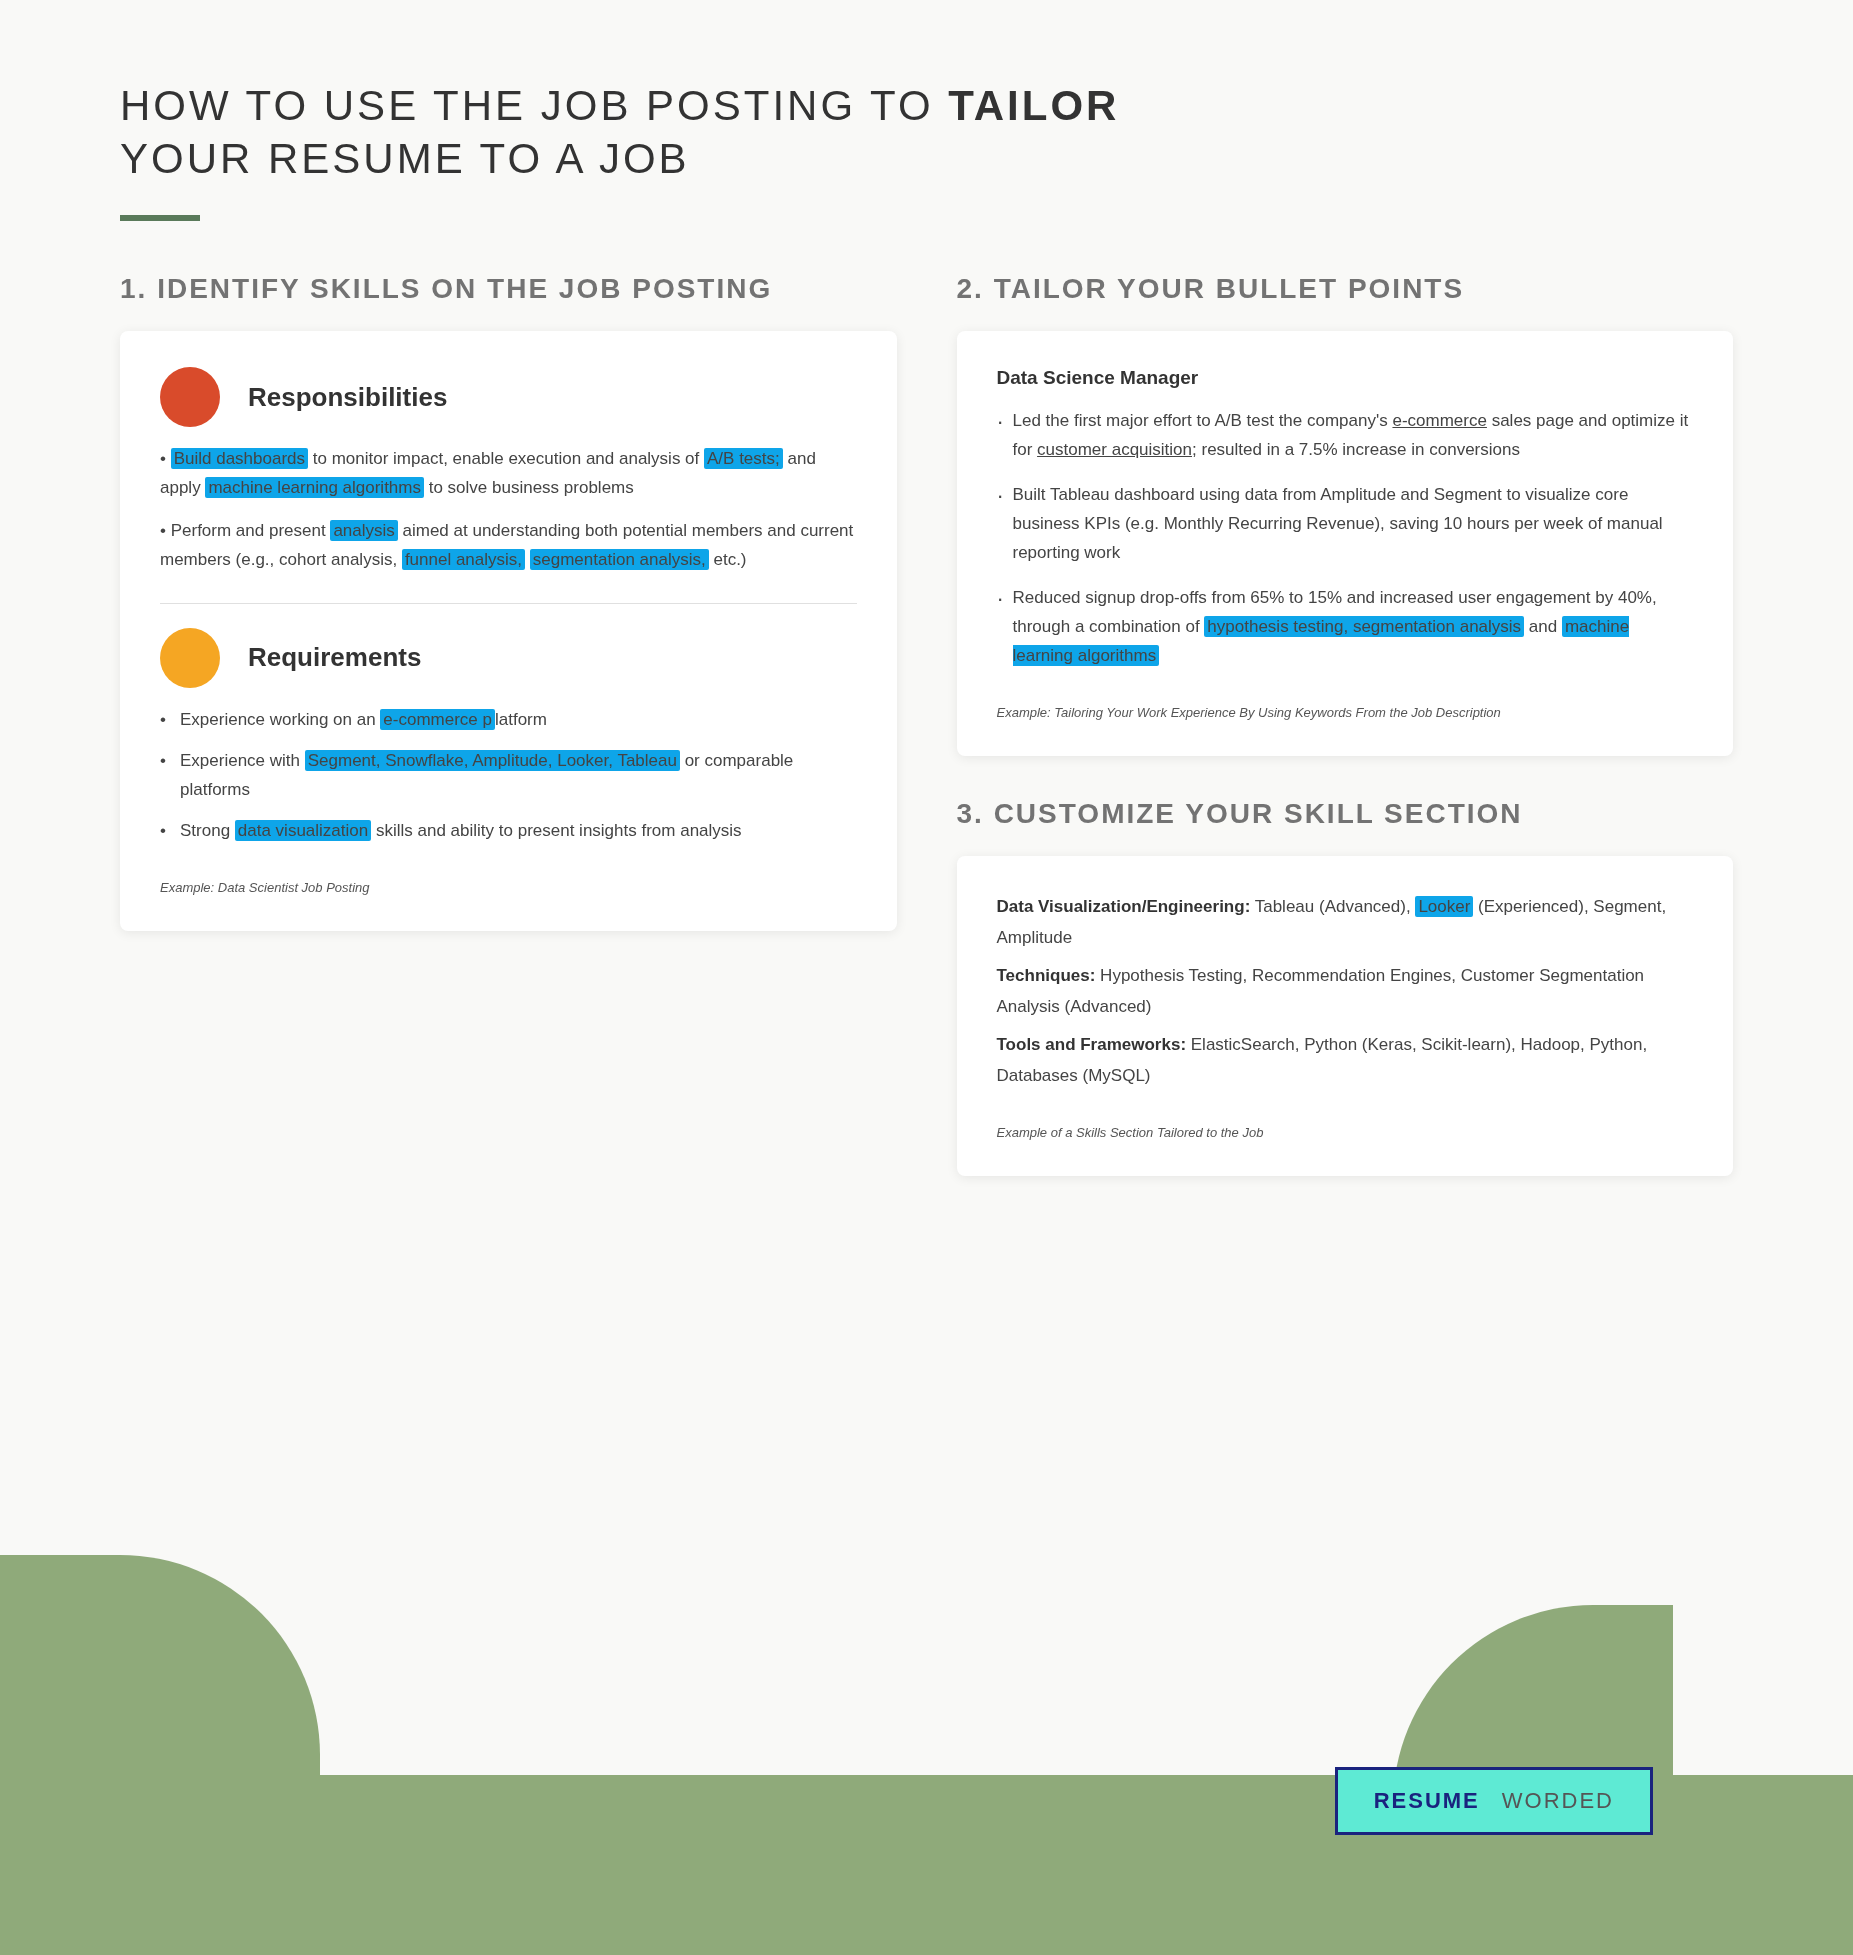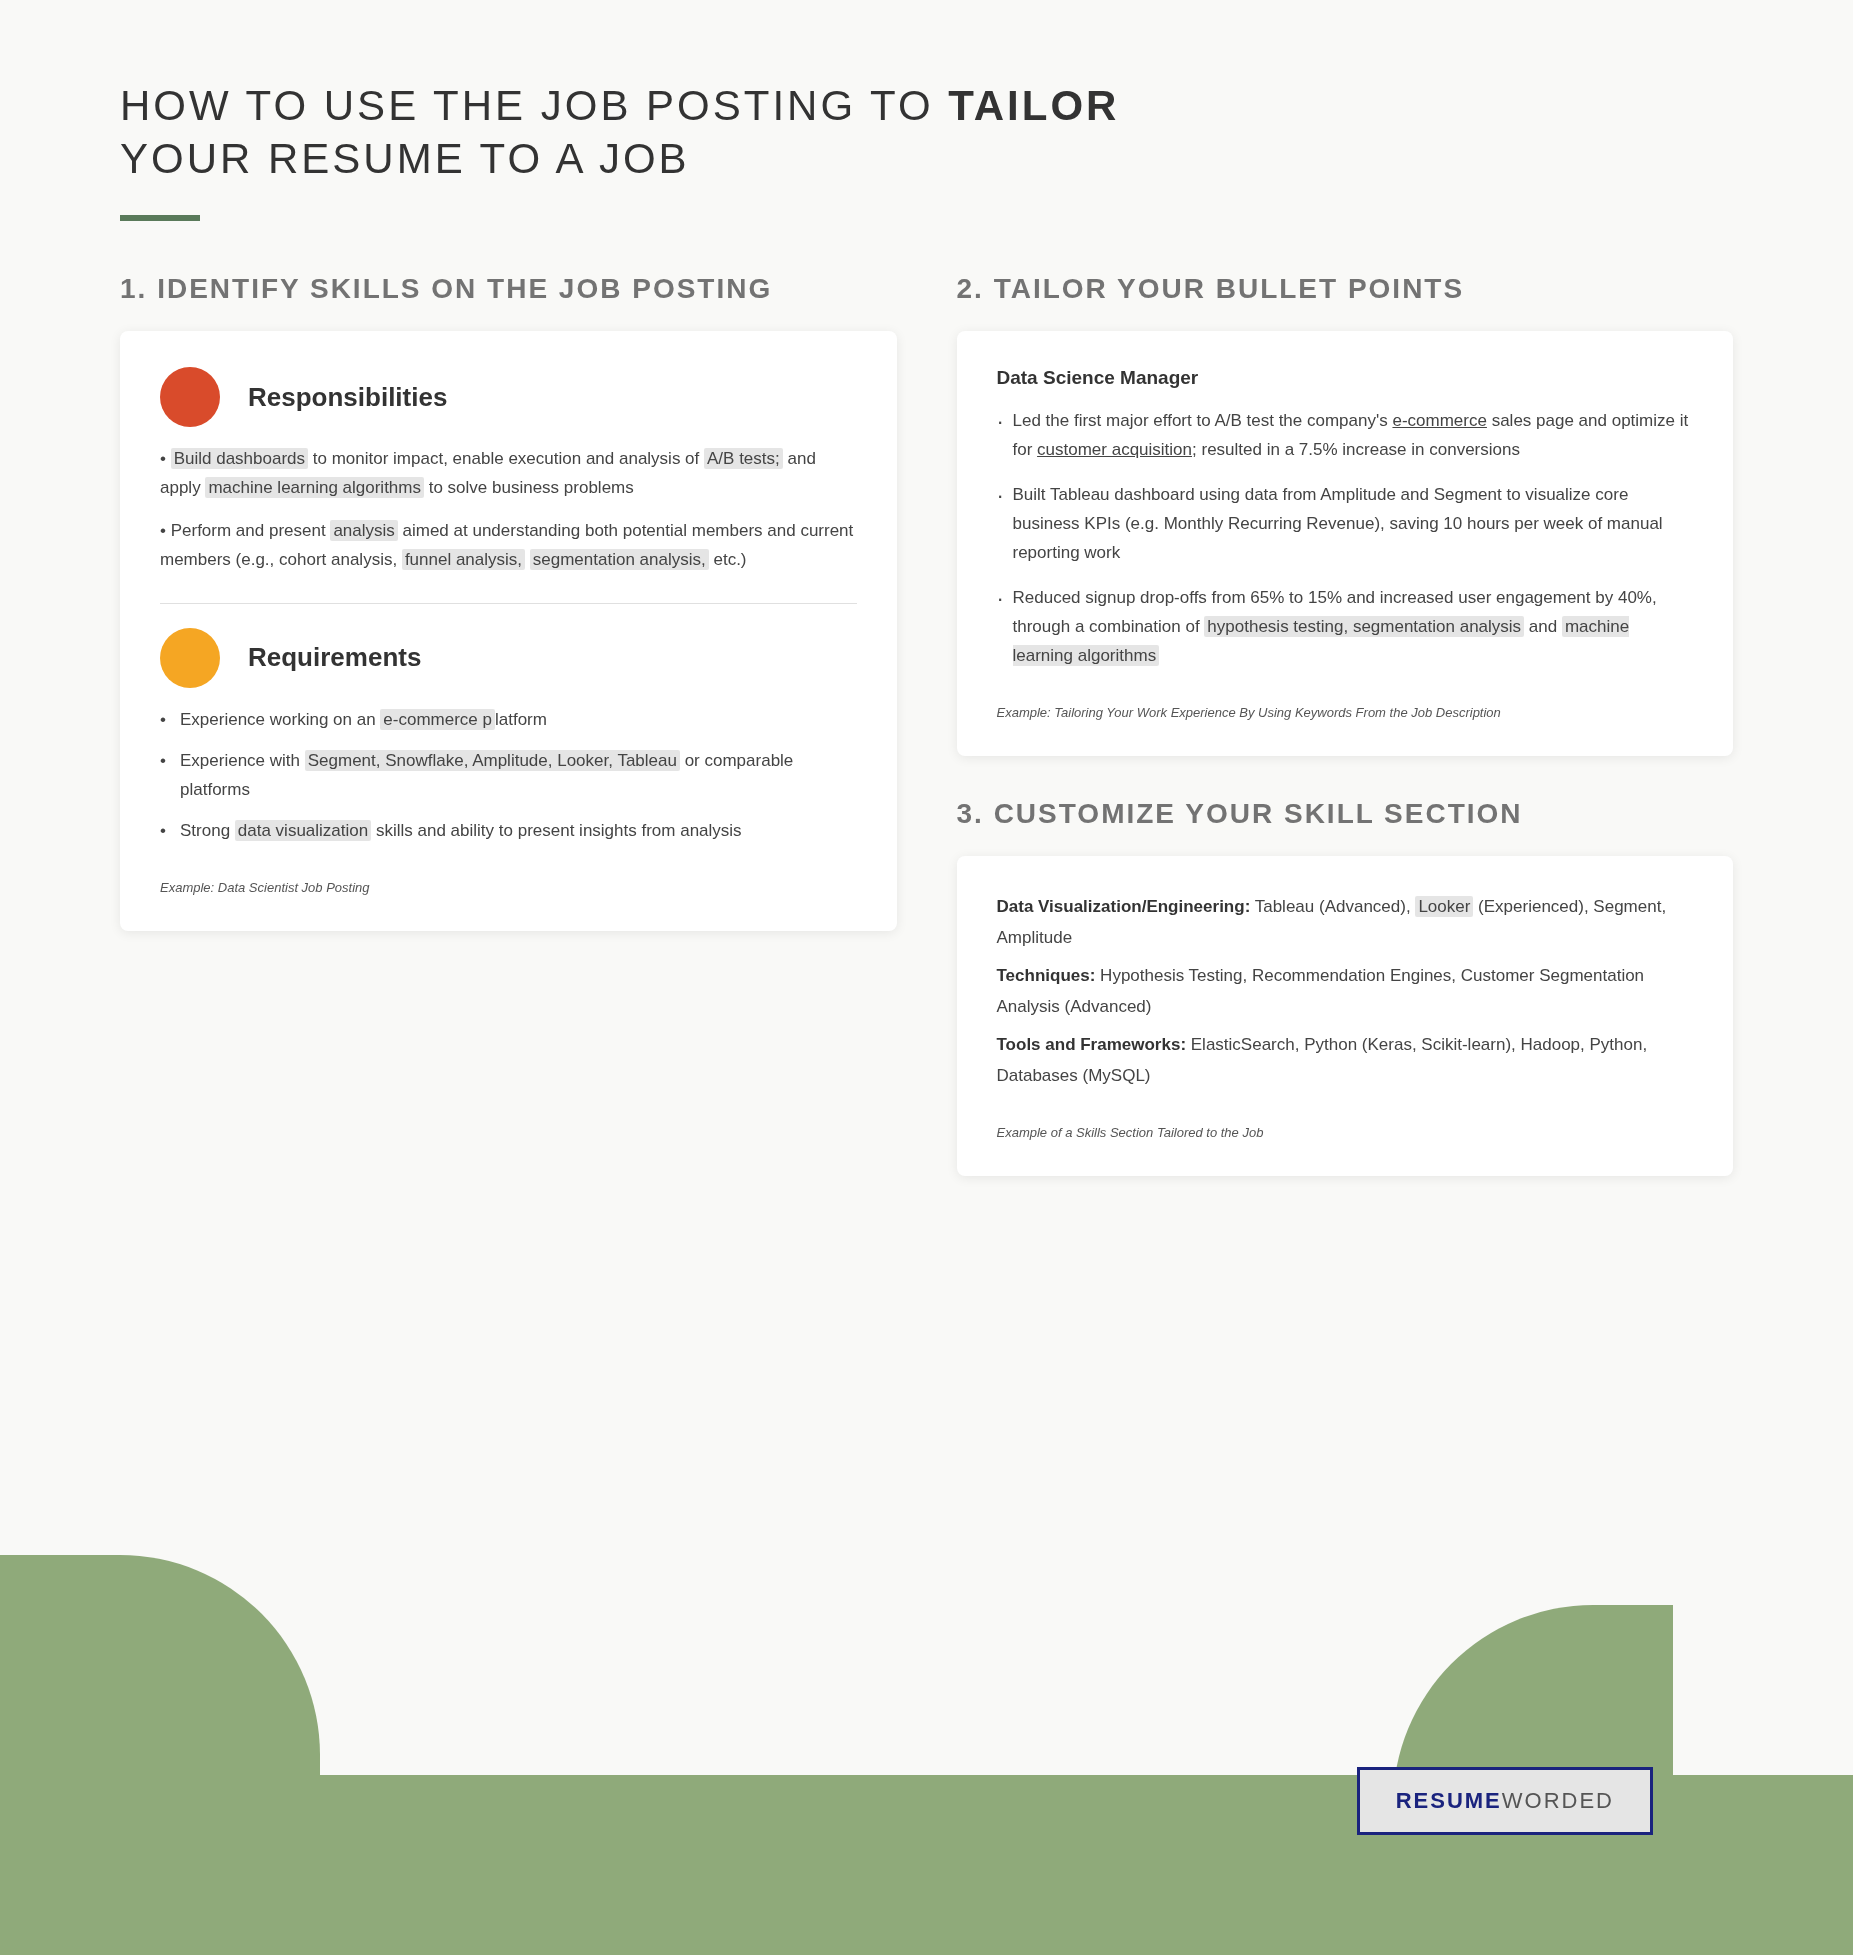--- a/index.html
+++ b/index.html
@@ -105,21 +105,21 @@
     }
 
     .card-text {
       font-size: 17px;
       color: #444;
       line-height: 1.7;
       margin-bottom: 14px;
     }
 
     .highlight-yellow {
-      background: #e5e5e5;
+      background: #0ea5e9;
       padding: 1px 3px;
       border-radius: 2px;
     }
 
     .underline-text {
       text-decoration: underline;
     }
 
     .example-text {
       font-style: italic;
@@ -204,24 +204,24 @@
       z-index: 0;
     }
 
     .resume-worded-badge {
       position: absolute;
       bottom: 120px;
       right: 200px;
       z-index: 10;
       border: 3px solid #1a237e;
       padding: 18px 36px;
-      background: #e5e5e5;
+      background: #5eead4;
       display: flex;
       align-items: center;
-      gap: 0;
+      gap: 22px;
     }
 
     .badge-resume {
       font-size: 22px;
       font-weight: 900;
       color: #1a237e;
       letter-spacing: 2px;
       text-transform: uppercase;
     }
 

